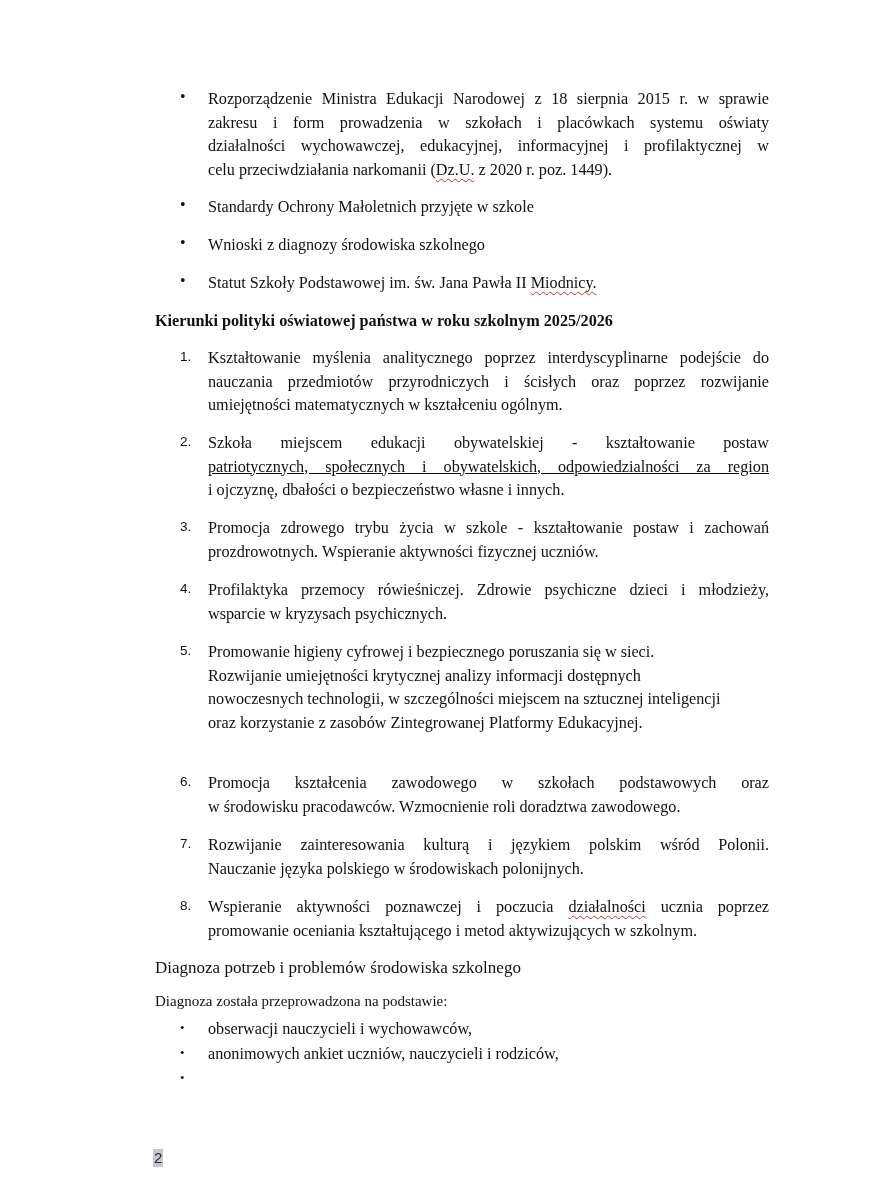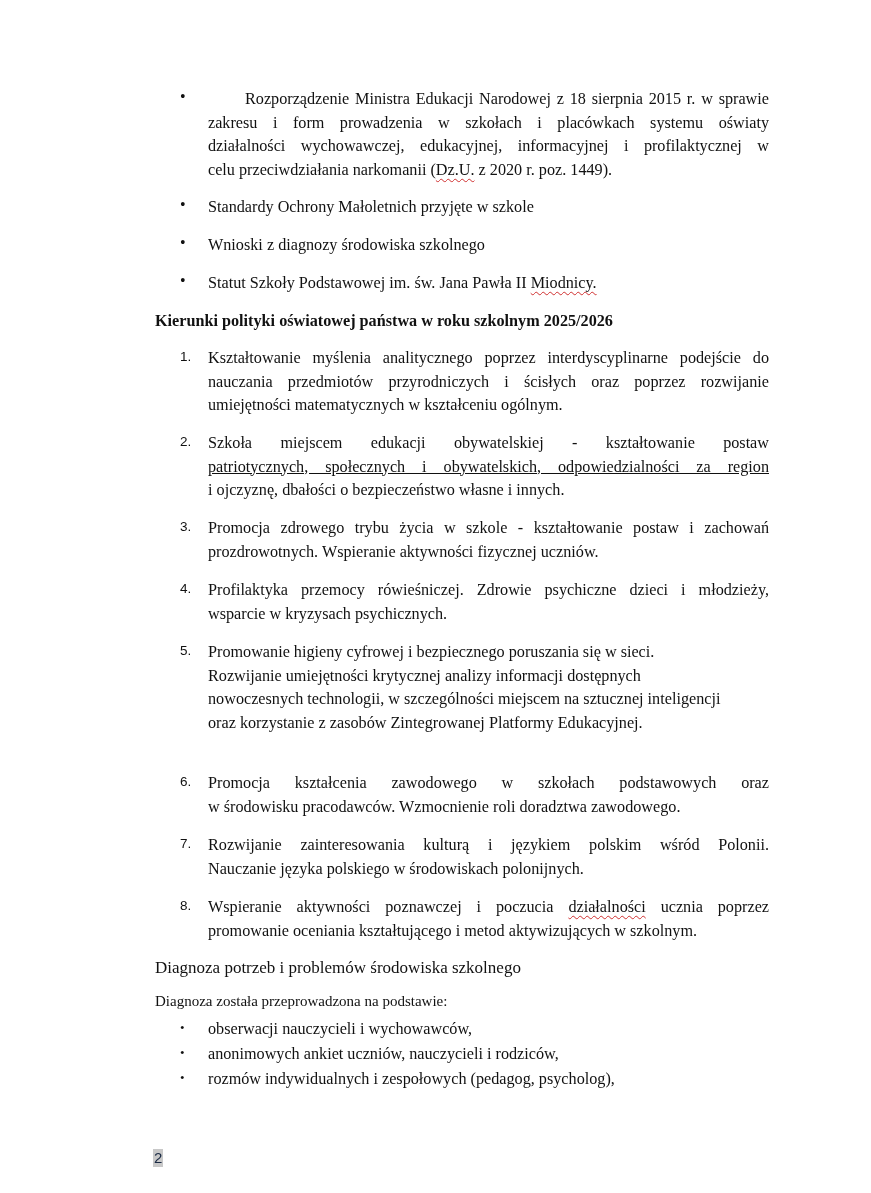--- a/index.html
+++ b/index.html
@@ -107,21 +107,21 @@
   }
 </style>
 </head>
 <body>
 
 <div class="page">
 
   <div class="item" style="top:88px;">
     <span class="marker bullet">•</span>
     <div class="text">
-      <div style="text-align-last:justify;margin-left:37px;">Rozporządzenie Ministra Edukacji Narodowej z 18 sierpnia 2015 r. w sprawie</div>
+      <div style="text-align-last:justify;">Rozporządzenie Ministra Edukacji Narodowej z 18 sierpnia 2015 r. w sprawie</div>
       <div style="text-align-last:justify;">zakresu i form prowadzenia w szkołach i placówkach systemu oświaty</div>
       <div style="text-align-last:justify;">działalności wychowawczej, edukacyjnej, informacyjnej i profilaktycznej w</div>
       <div><span>celu przeciwdziałania narkomanii (</span><span class="spell">Dz.U.</span><span> z 2020 r. poz. 1449).</span></div>
     </div>
   </div>
 
   <div class="item" style="top:196px;">
     <span class="marker bullet">•</span>
     <div class="text left">Standardy Ochrony Małoletnich przyjęte w szkole</div>
   </div>
@@ -212,18 +212,17 @@
   <div class="sb-item" style="top:1020px;">
     <span class="sb-bullet">•</span>
     <span class="sb-text">obserwacji nauczycieli i wychowawców,</span>
   </div>
   <div class="sb-item" style="top:1045px;">
     <span class="sb-bullet">•</span>
     <span class="sb-text">anonimowych ankiet uczniów, nauczycieli i rodziców,</span>
   </div>
   <div class="sb-item" style="top:1070px;">
     <span class="sb-bullet">•</span>
-    <span class="sb-text">rozmów indywidualnych i zespołowych (pedagog, psycholog),</span>
   </div>
 
   <div class="page-number">2</div>
 
 </div>
 
 </body></html>

